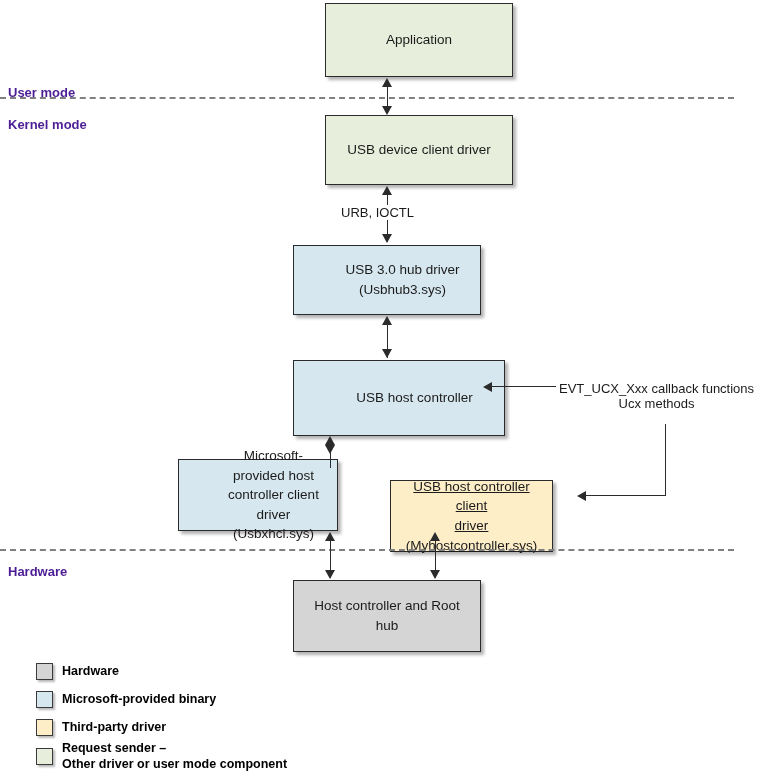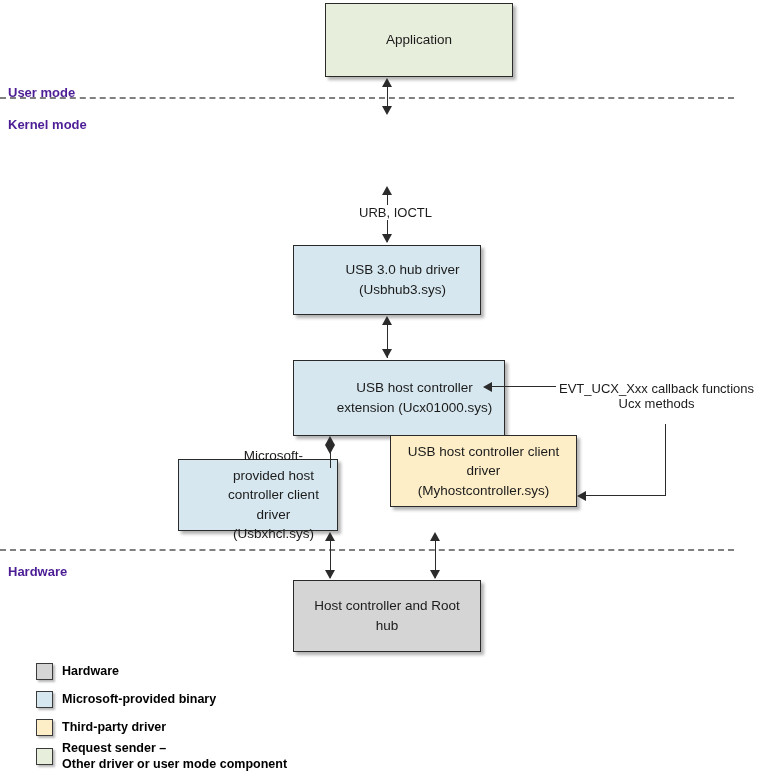--- a/index.html
+++ b/index.html
@@ -132,44 +132,48 @@
 <body>
 
 <div id="canvas">
 
   <div class="box fill-green" style="left:293px; top:3px; width:188px; height:74px;">
     <span class="lines">
       <span>Application</span>
     </span>
   </div>
 
+  <div class="box fill-green" style="left:293px; top:115px; width:188px; height:70px;">
+    <span class="lines">
+      <span>USB device client driver</span>
+    </span>
+  </div>
 
   <div class="box fill-blue" style="left:293px; top:245px; width:188px; height:70px;">
     <span class="lines">
       <span>USB 3.0 hub driver</span>
       <span class="l2">(Usbhub3.sys)</span>
     </span>
   </div>
 
   <div class="box fill-blue" style="left:293px; top:360px; width:212px; height:76px;">
     <span class="lines">
       <span>USB host controller</span>
-      <span class="l2">extension (Ucx01000.sys)</span>
     </span>
   </div>
 
   <div class="box fill-blue" style="left:178px; top:459px; width:160px; height:72px;">
     <span class="lines">
       <span>Microsoft-provided host</span>
       <span class="l2">controller client driver</span>
       <span class="l2">(Usbxhci.sys)</span>
     </span>
   </div>
 
-  <div class="box fill-yellow" style="left:390px; top:435px; width:187px; height:72px;">
+  <div class="box fill-yellow" style="left:390px; top:480px; width:163px; height:72px;text-decoration:underline;">
     <span class="lines">
       <span>USB host controller client</span>
       <span class="l2">driver</span>
       <span class="l2">(Myhostcontroller.sys)</span>
     </span>
   </div>
 
   <div class="box fill-gray" style="left:293px; top:580px; width:188px; height:72px;">
     <span class="lines">
       <span>Host controller and Root</span>
@@ -184,21 +188,21 @@
   <div class="mode-label" style="left:8px; top:117px;">Kernel mode</div>
   <div class="mode-label" style="left:8px; top:564px;">Hardware</div>
 
   <div class="vline" style="left:387px; top:80px; height:32px;"></div>
   <div class="arrow-up" style="left:382px; top:78px;"></div>
   <div class="arrow-down" style="left:382px; top:106px;"></div>
 
   <div class="vline" style="left:387px; top:188px; height:54px;"></div>
   <div class="arrow-up" style="left:382px; top:186px;"></div>
   <div class="arrow-down" style="left:382px; top:234px;"></div>
-  <div class="edge-label" style="left:338px; top:205px;margin-left:18px;">URB, IOCTL</div>
+  <div class="edge-label" style="left:338px; top:205px;">URB, IOCTL</div>
 
   <div class="vline" style="left:387px; top:318px; height:40px;"></div>
   <div class="arrow-up" style="left:382px; top:316px;"></div>
   <div class="arrow-down" style="left:382px; top:349px;"></div>
 
   <div class="vline" style="left:330px; top:438px; height:30px;"></div>
   <div class="arrow-up" style="left:325px; top:436px;"></div>
   <div class="arrow-down" style="left:325px; top:445px;"></div>
 
   <div class="vline" style="left:330px; top:534px; height:44px;"></div>

